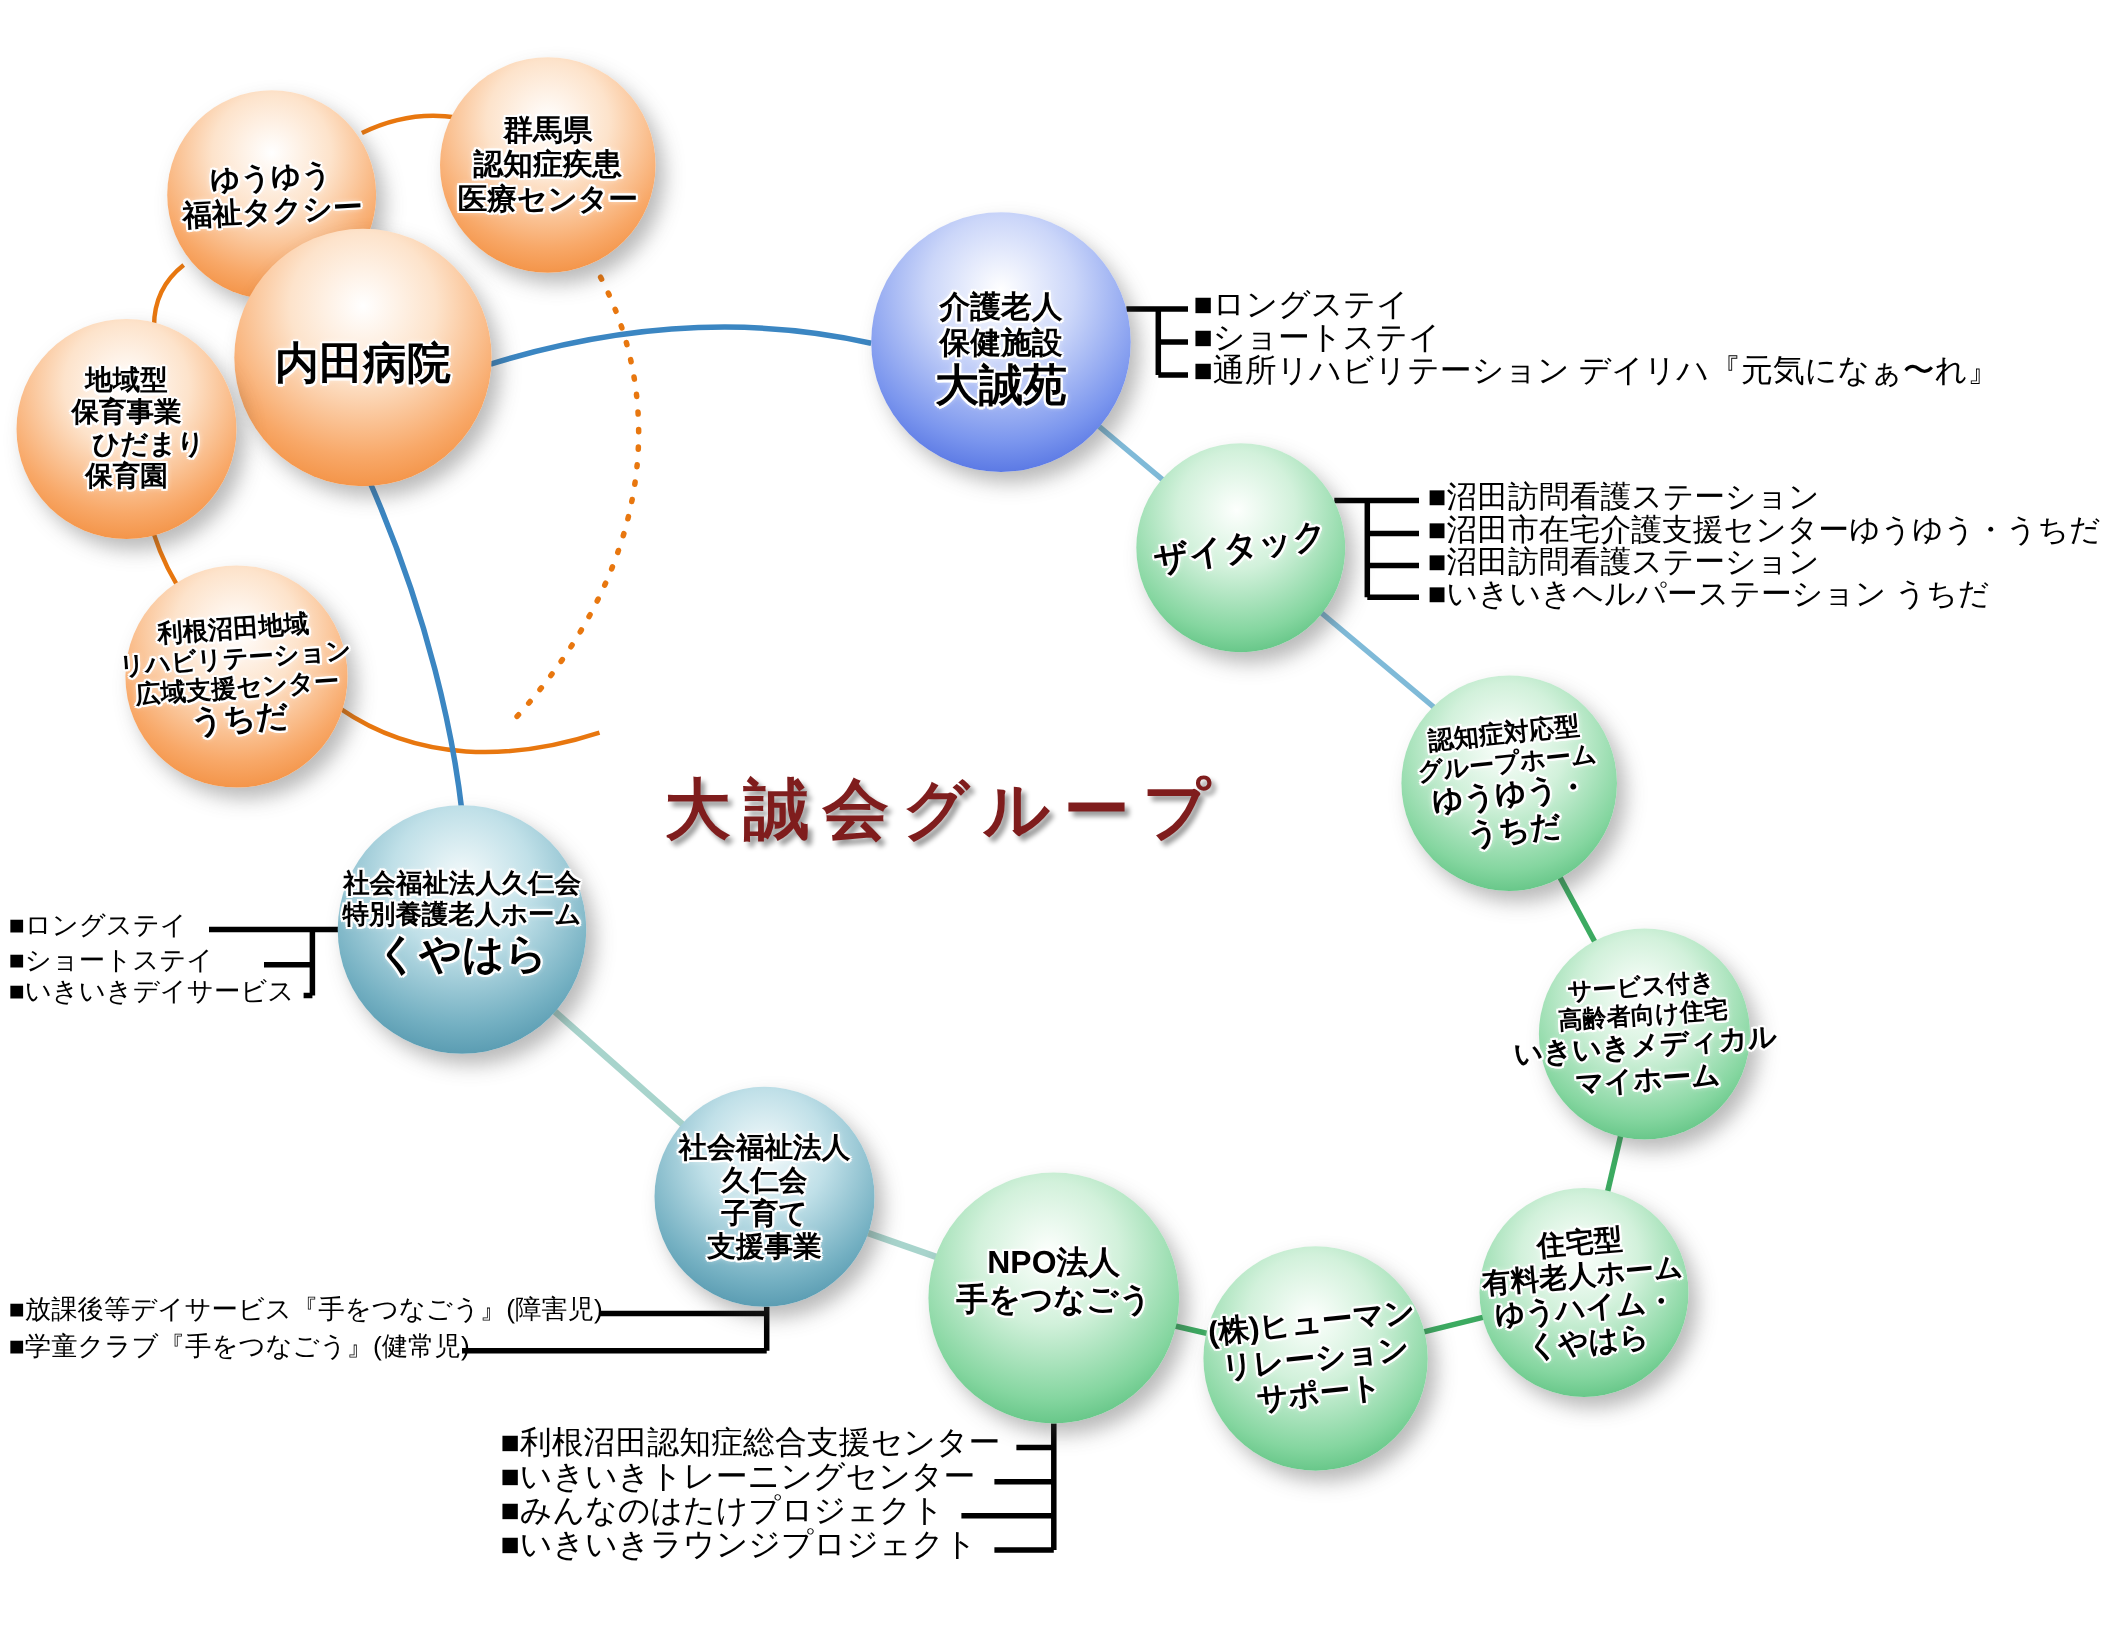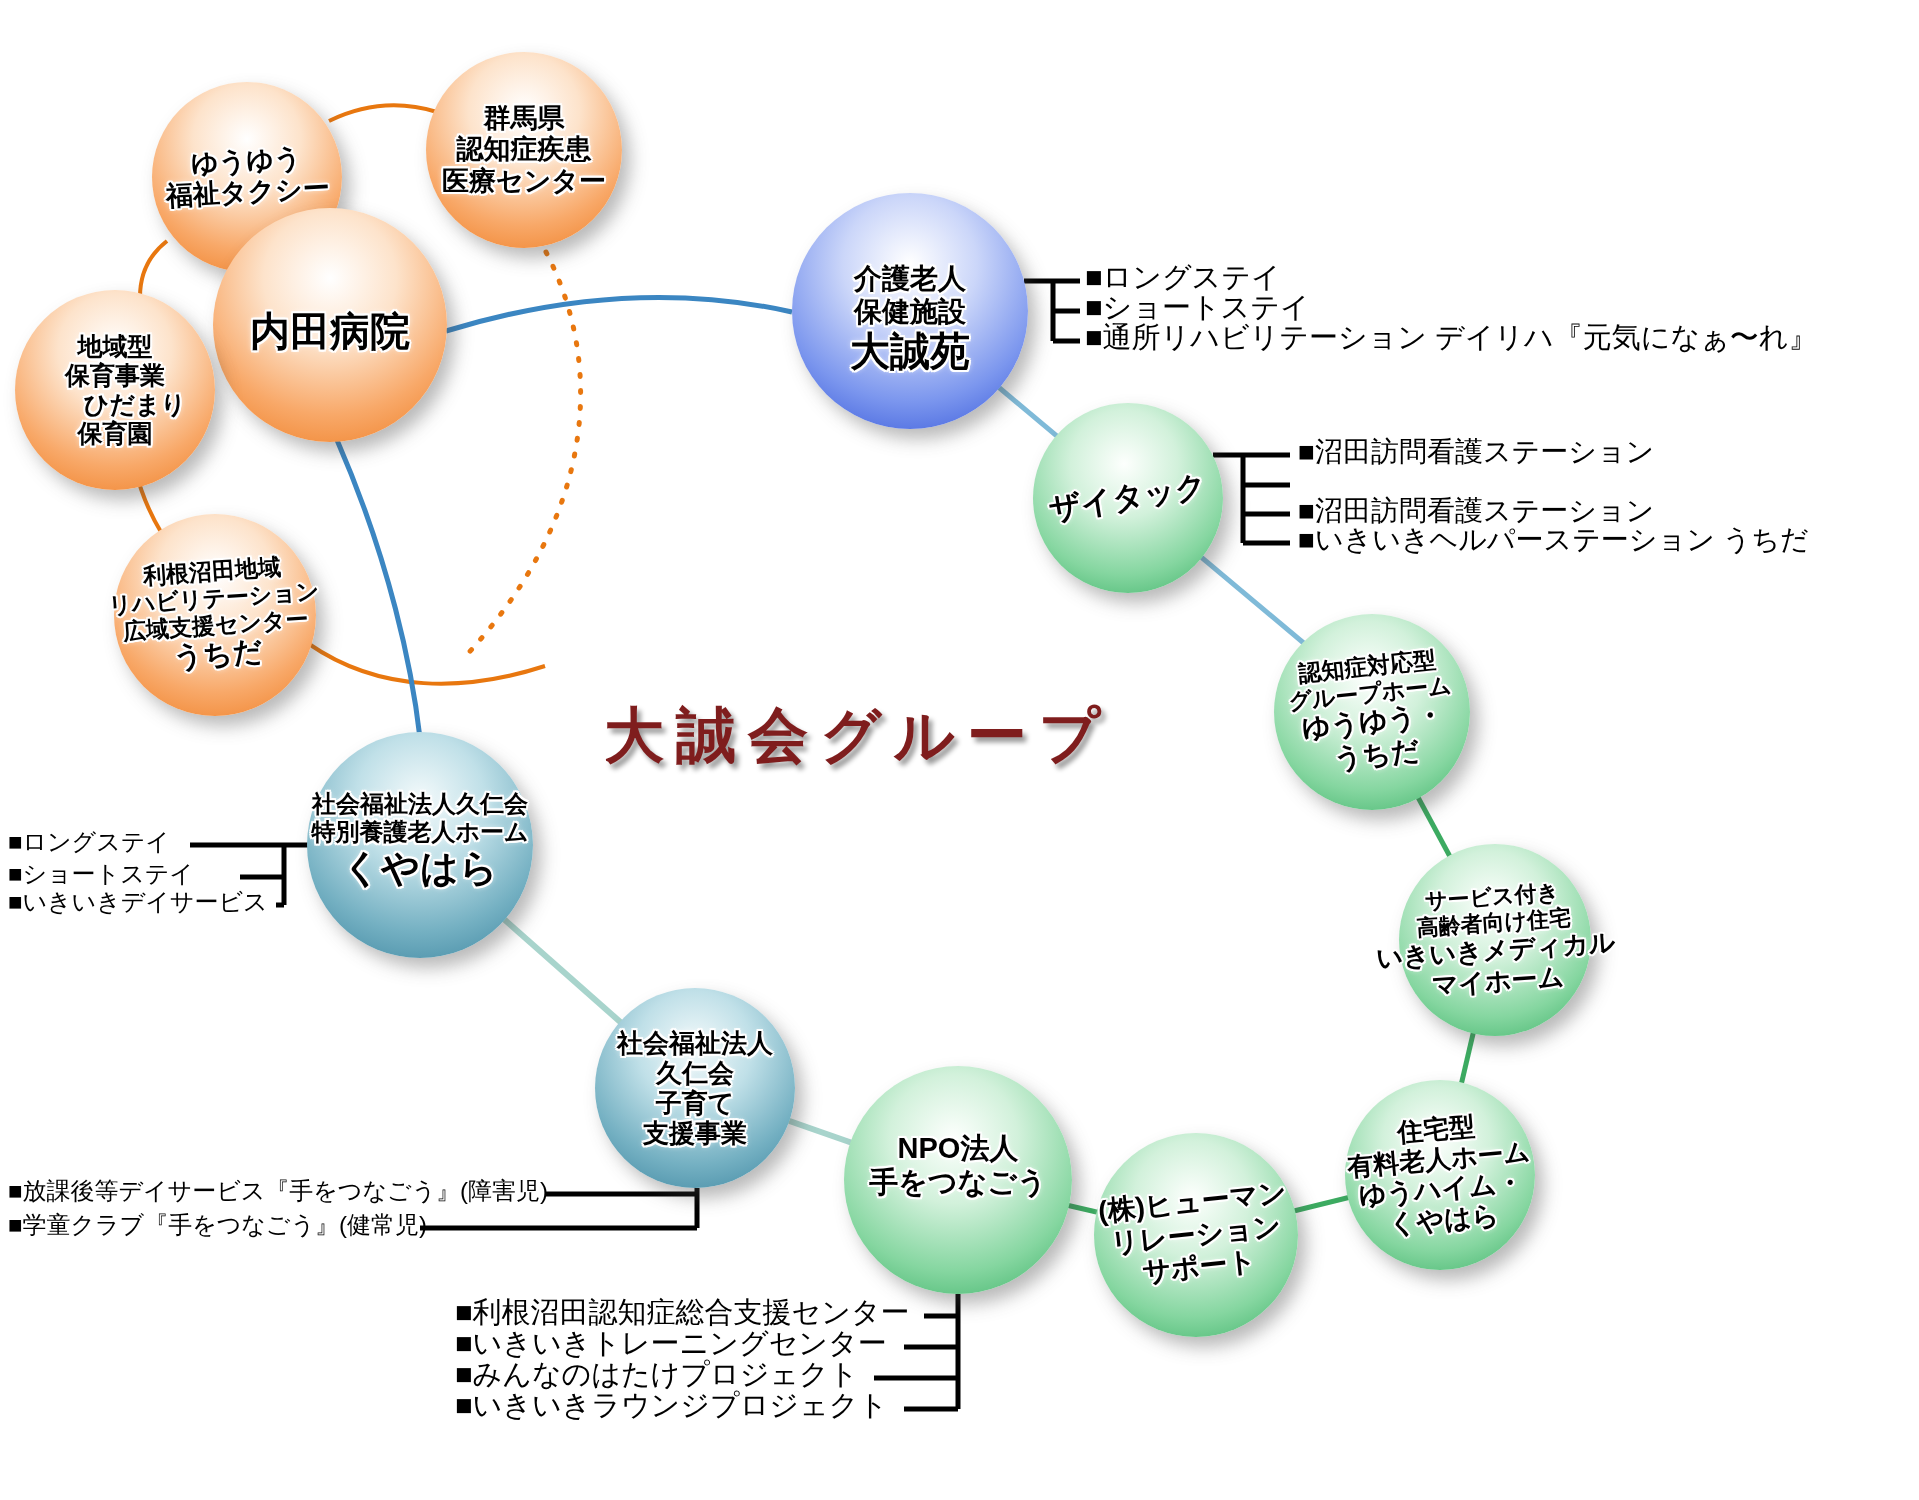--- a/index.html
+++ b/index.html
@@ -54,21 +54,21 @@
       <path d="M697 1188 V1228 M545 1194 H697 M420 1228 H697" fill="none" stroke="#000000" stroke-width="5"></path>
       <path d="M958 1294 V1409 M924 1316 H958 M904 1347 H958 M874 1378 H958 M904 1409 H958" fill="none" stroke="#000000" stroke-width="5"></path>
     </svg>
   <div id="title">大誠会グループ</div>
 <div class="node orange" style="left: 152px; top: 82px; height: 190px; width: 190px;">
       <div class="label" style="transform: rotate(-3deg) translateY(0px);">
         <span style="font-size: 27px;">ゆうゆう</span>
         <span style="font-size: 27px;">福祉タクシー</span>
       </div>
     </div>
-    <div class="node orange" style="left: 426px; top: 52px; height: 196px; width: 196px;">
+    <div class="node orange" style="left: 400px; top: 52px; height: 196px; width: 196px;">
       <div class="label" style="transform: rotate(0deg) translateY(0px);">
         <span style="font-size: 27px;">群馬県</span>
         <span style="font-size: 27px;">認知症疾患</span>
         <span style="font-size: 27px;">医療センター</span>
       </div>
     </div>
     <div class="node orange" style="left: 213px; top: 208px; height: 234px; width: 234px;">
       <div class="label" style="transform: rotate(0deg) translateY(6px);">
         <span style="font-size: 40px;">内田病院</span>
       </div>
@@ -150,20 +150,21 @@
         <span style="font-size: 26px;">社会福祉法人</span>
         <span style="font-size: 26px;">久仁会</span>
         <span style="font-size: 26px; text-align: right;">子育て</span>
         <span style="font-size: 26px;">支援事業</span>
       </div>
     </div>
     <span class="annot" style="left: 1085px; top: 263.02px; font-size: 29px;">■ロングステイ</span>
     <span class="annot" style="left: 1085px; top: 293.02px; font-size: 29px;">■ショートステイ</span>
     <span class="annot" style="left: 1085px; top: 323.02px; font-size: 29px;">■通所リハビリテーション デイリハ『元気になぁ〜れ』</span>
     <span class="annot" style="left: 1298px; top: 437.64px; font-size: 28px;">■沼田訪問看護ステーション</span>
+    <span class="annot" style="left: 1298px; top: 467.64px; font-size: 28px;">■沼田市在宅介護支援センターゆうゆう・うちだ</span>
     <span class="annot" style="left: 1298px; top: 496.64px; font-size: 28px;">■沼田訪問看護ステーション</span>
     <span class="annot" style="left: 1298px; top: 525.64px; font-size: 28px;">■いきいきヘルパーステーション うちだ</span>
     <span class="annot" style="left: 8px; top: 830.12px; font-size: 24px;">■ロングステイ</span>
     <span class="annot" style="left: 8px; top: 862.12px; font-size: 24px;">■ショートステイ</span>
     <span class="annot" style="left: 8px; top: 890.12px; font-size: 24px;">■いきいきデイサービス</span>
     <span class="annot" style="left: 8px; top: 1179.12px; font-size: 24px;">■放課後等デイサービス『手をつなごう』(障害児)</span>
     <span class="annot" style="left: 8px; top: 1213.12px; font-size: 24px;">■学童クラブ『手をつなごう』(健常児)</span>
     <span class="annot" style="left: 455px; top: 1298.02px; font-size: 29px;">■利根沼田認知症総合支援センター</span>
     <span class="annot" style="left: 455px; top: 1329.02px; font-size: 29px;">■いきいきトレーニングセンター</span>
     <span class="annot" style="left: 455px; top: 1360.02px; font-size: 29px;">■みんなのはたけプロジェクト</span>

